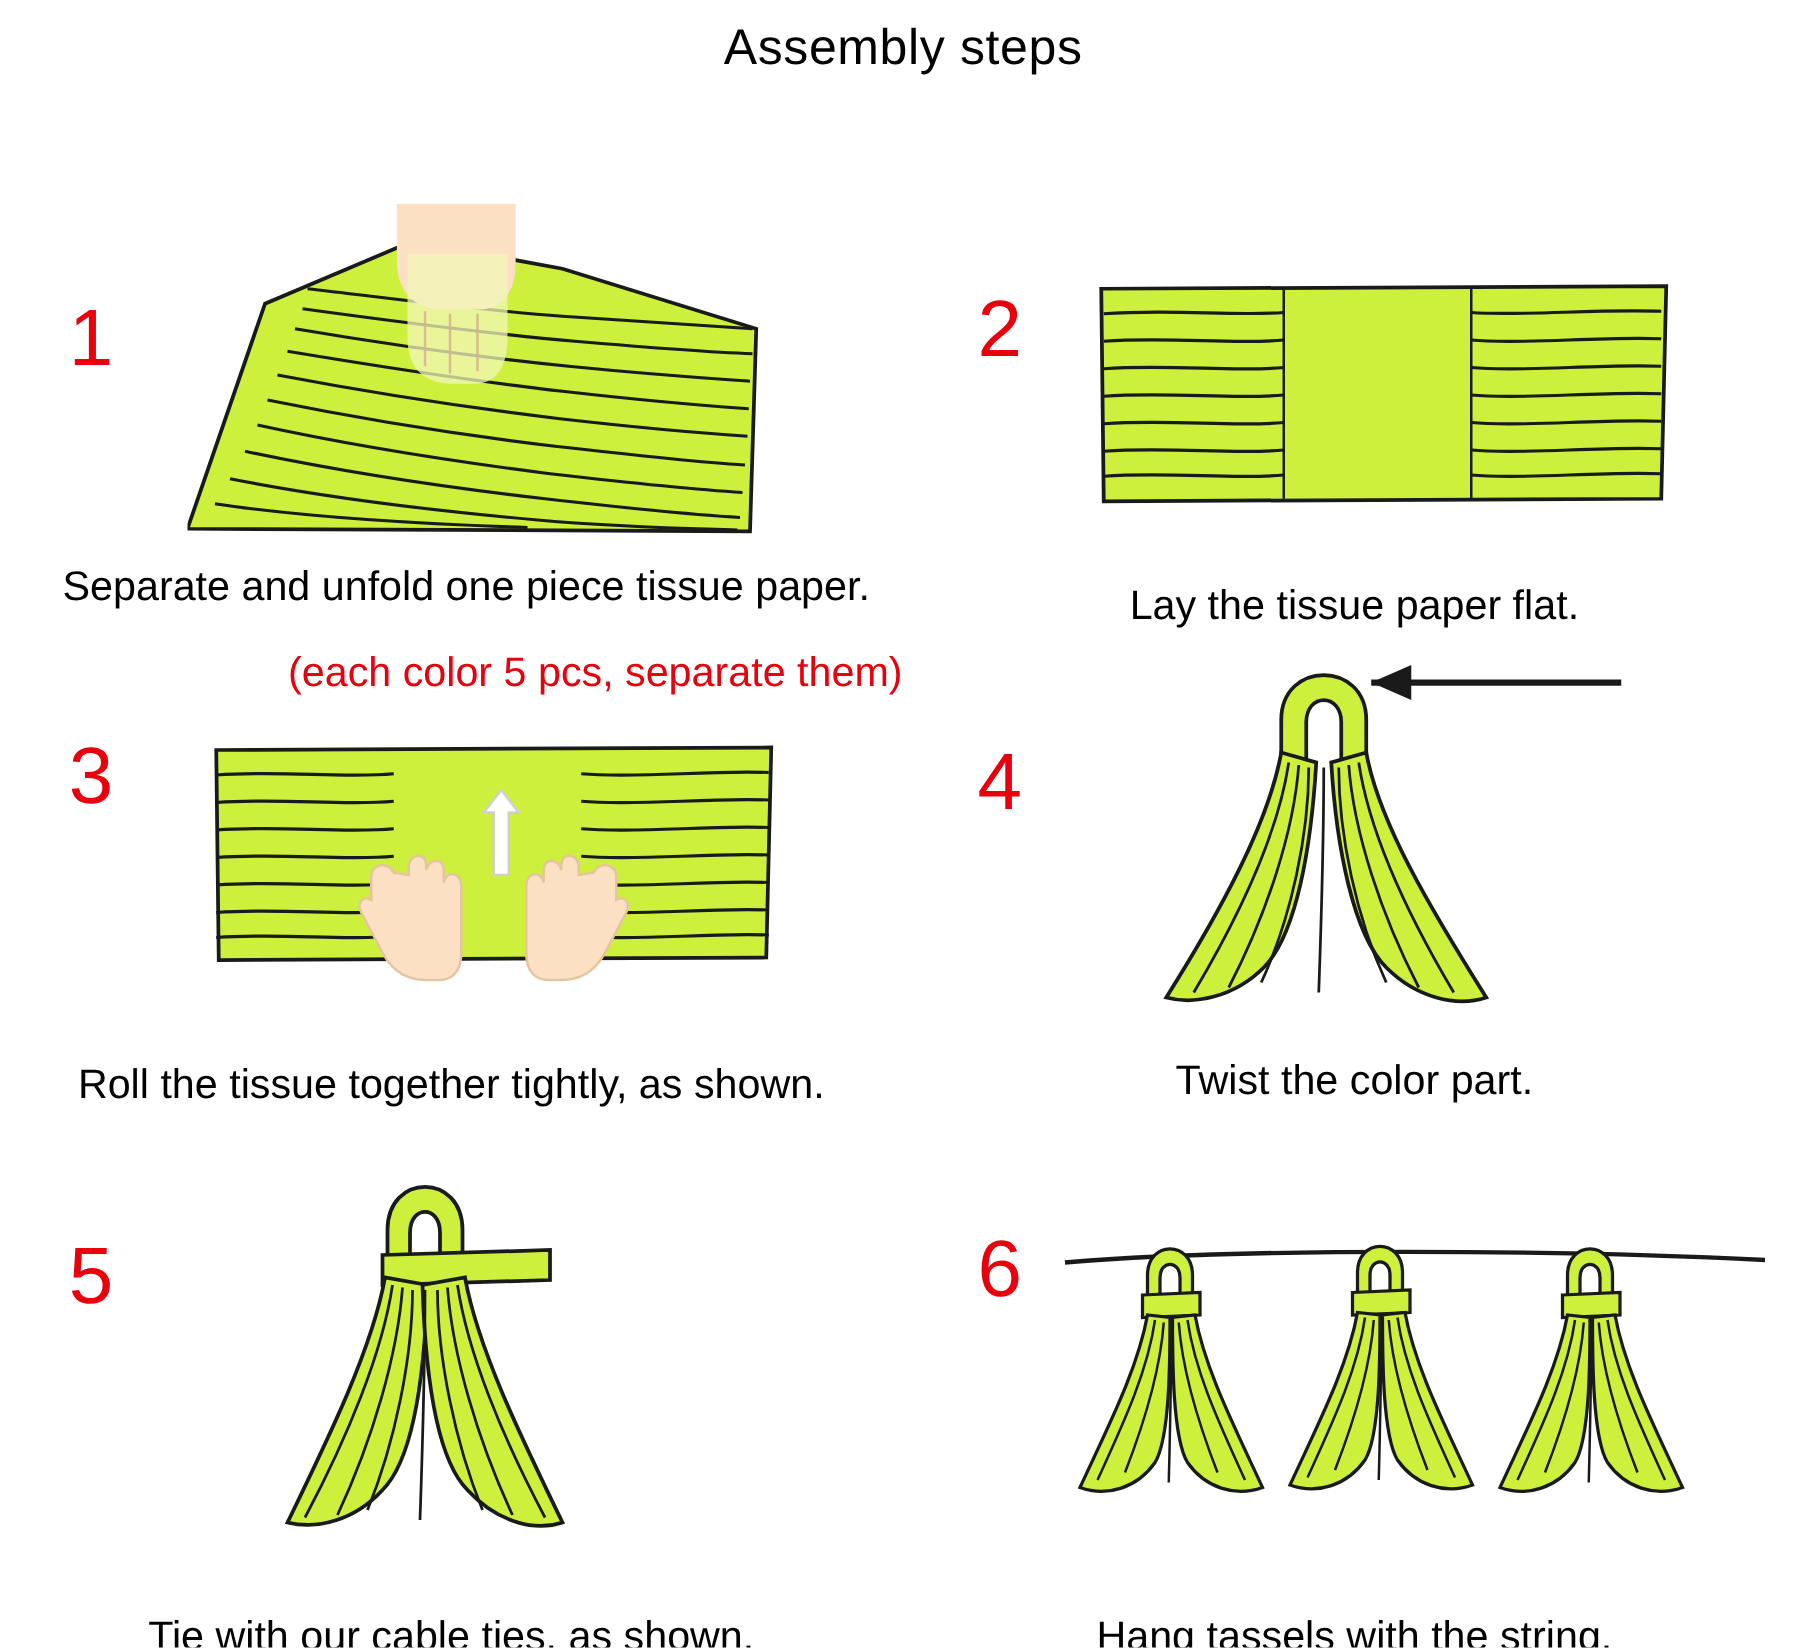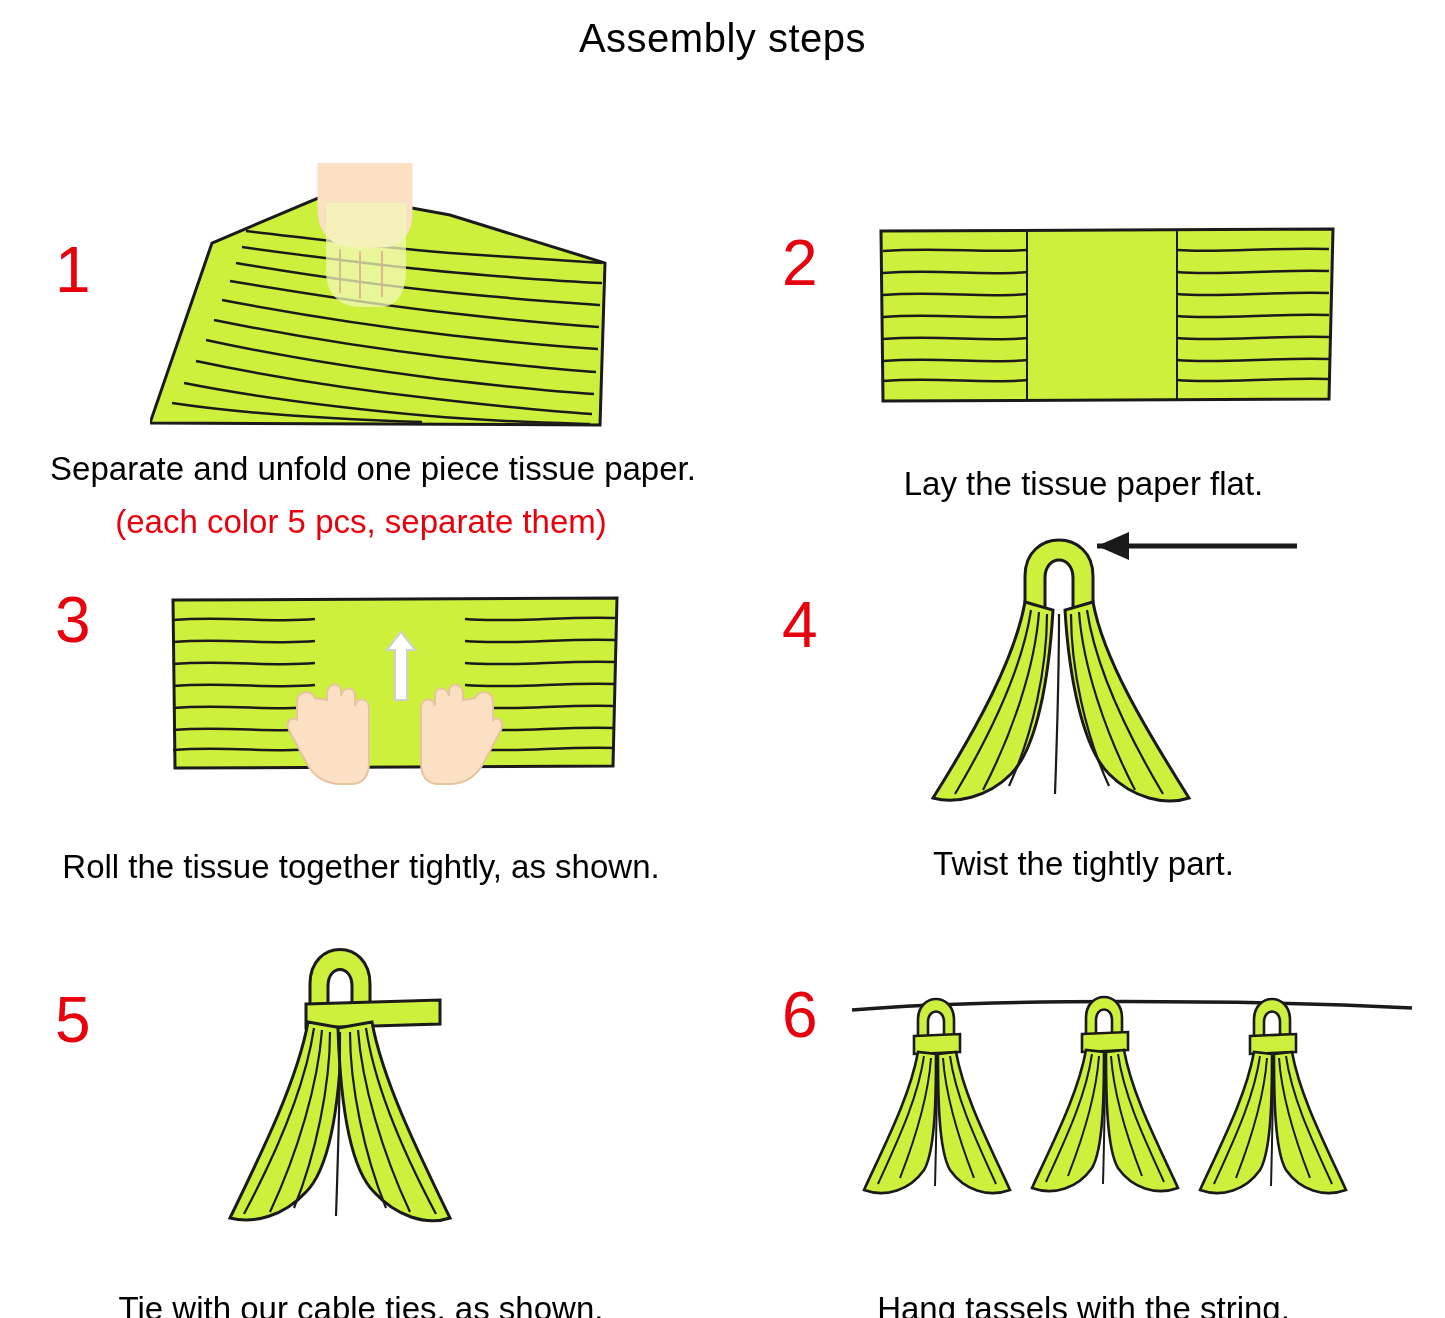--- a/index.html
+++ b/index.html
@@ -84,21 +84,21 @@
         <path d="M168 0 L168 46 C168 70 182 84 204 84 L232 84 C252 84 262 70 262 48 L262 0 Z" fill="#fbe0c4" stroke="#fbe0c4" stroke-width="1"></path>
         <path d="M176 40 L176 108 C176 132 190 144 212 144 L230 144 C248 144 256 128 256 108 L256 40" fill="#f3f7b8" stroke="none" opacity="0.75"></path>
         <g stroke="#d9b28d" stroke-width="2" fill="none" opacity="0.85">
           <path d="M190 86 L190 130"></path>
           <path d="M210 88 L210 136"></path>
           <path d="M232 88 L232 134"></path>
         </g>
       </svg>
     </div>
     <div class="caption" style="top:285px;padding-left:12px;">Separate and unfold one piece tissue paper.</div>
-    <div class="caption red" style="top:338px;">(each color 5 pcs, separate them)</div>
+    <div class="caption red" style="top:354px;text-align:right;">(each color 5 pcs, separate them)</div>
   </div>
 
   <div class="step" style="left:722px; top:95px; width:723px; height:430px;">
     <div class="step-num" style="left:60px; top:68px;">2</div>
     <div class="art" style="left:155px; top:60px;">
       <svg width="460" height="200" viewBox="0 0 460 200">
         <path d="M4 8 L456 6 L452 176 L6 178 Z" fill="#ccf03c" stroke="#1a1a1a" stroke-width="3"></path>
         <g stroke="#1a1a1a" stroke-width="2.5" fill="none">
           <path d="M6 28 C60 24 110 30 150 27"></path>
           <path d="M6 50 C60 46 110 53 150 49"></path>
@@ -173,21 +173,21 @@
           <path d="M134 112 C126 166 96 232 58 296"></path>
           <path d="M142 114 C138 168 116 234 86 292"></path>
           <path d="M150 116 C150 170 136 236 112 288"></path>
           <path d="M190 112 C198 166 228 232 266 296"></path>
           <path d="M182 114 C186 168 208 234 238 292"></path>
           <path d="M174 116 C174 170 188 236 212 288"></path>
           <path d="M162 116 C162 176 160 240 158 296"></path>
         </g>
       </svg>
     </div>
-    <div class="caption" style="top:345px;">Twist the tightly part.</div>
+    <div class="caption" style="top:345px;">Twist the color part.</div>
   </div>
 
   <div class="step" style="left:0px; top:860px; width:722px; height:440px;">
     <div class="step-num" style="left:55px; top:60px;">5</div>
     <div class="art" style="left:210px; top:0px;">
       <svg width="340" height="330" viewBox="0 0 340 330">
 
         <path d="M100 56 C100 10 160 10 160 56 L160 88 L142 88 L142 58 C142 36 118 36 118 58 L118 88 L100 88 Z" fill="#ccf03c" stroke="#1a1a1a" stroke-width="3"></path>
 
         <path d="M96 76 L230 72 L230 96 L96 100 Z" fill="#ccf03c" stroke="#1a1a1a" stroke-width="3"></path>

